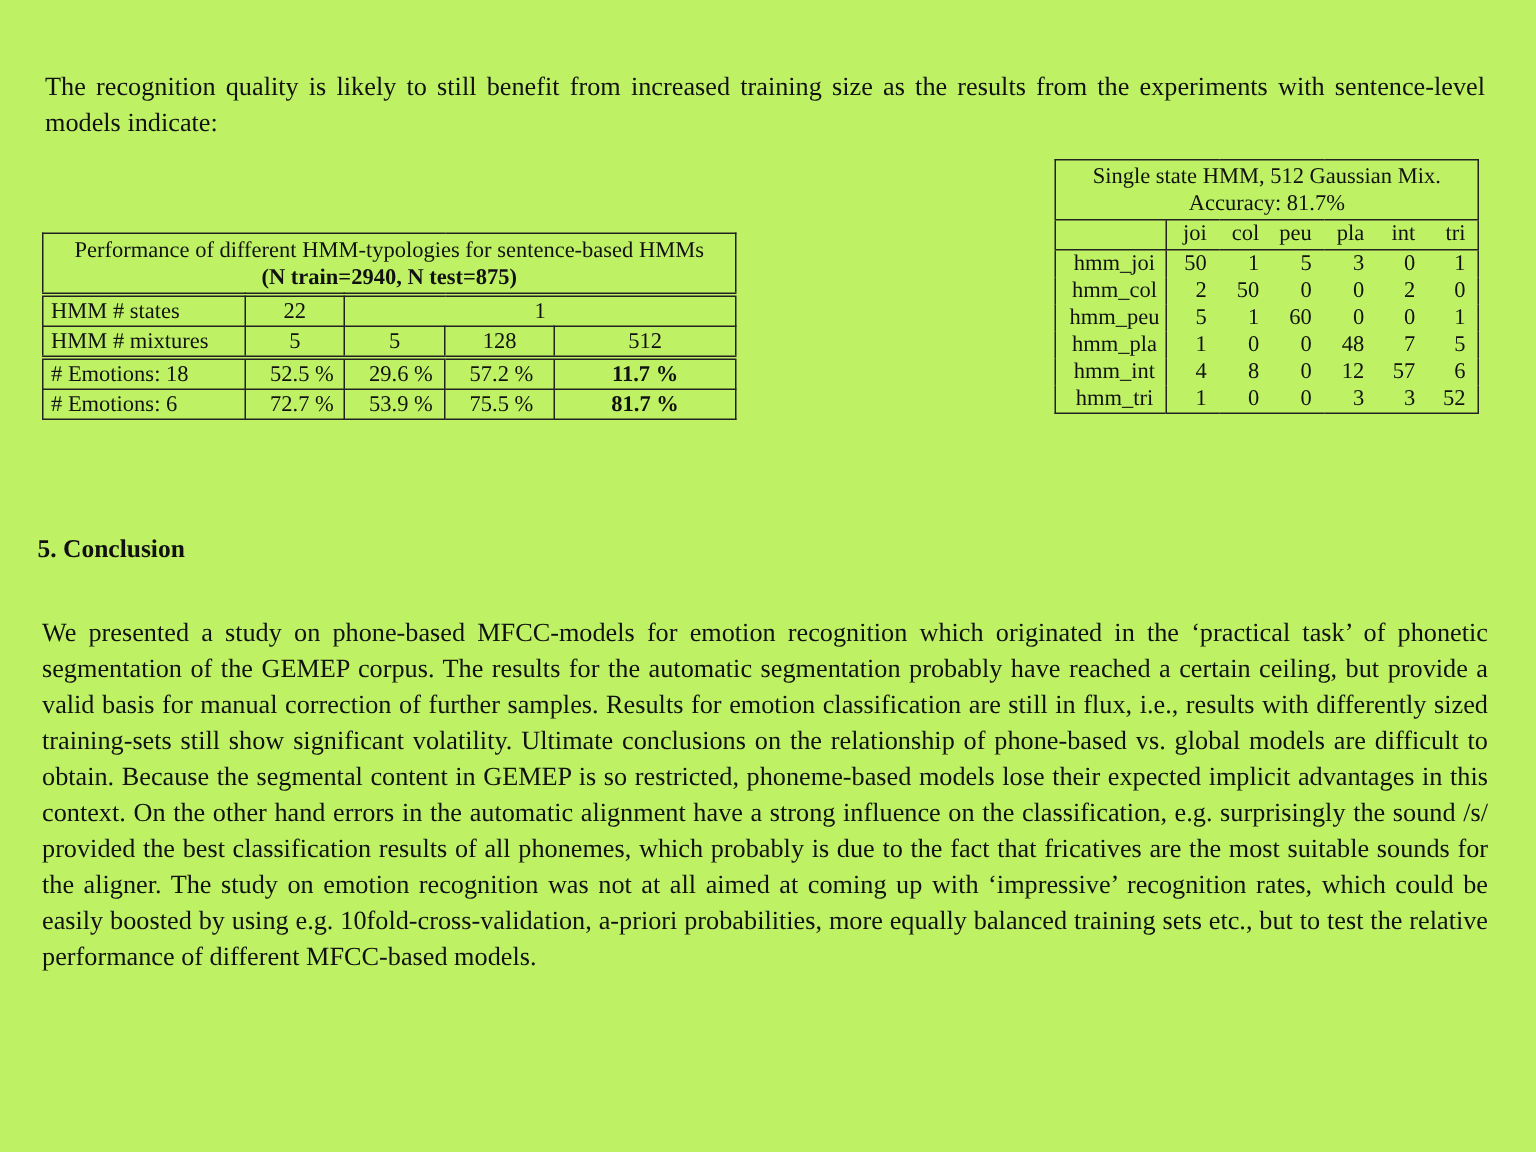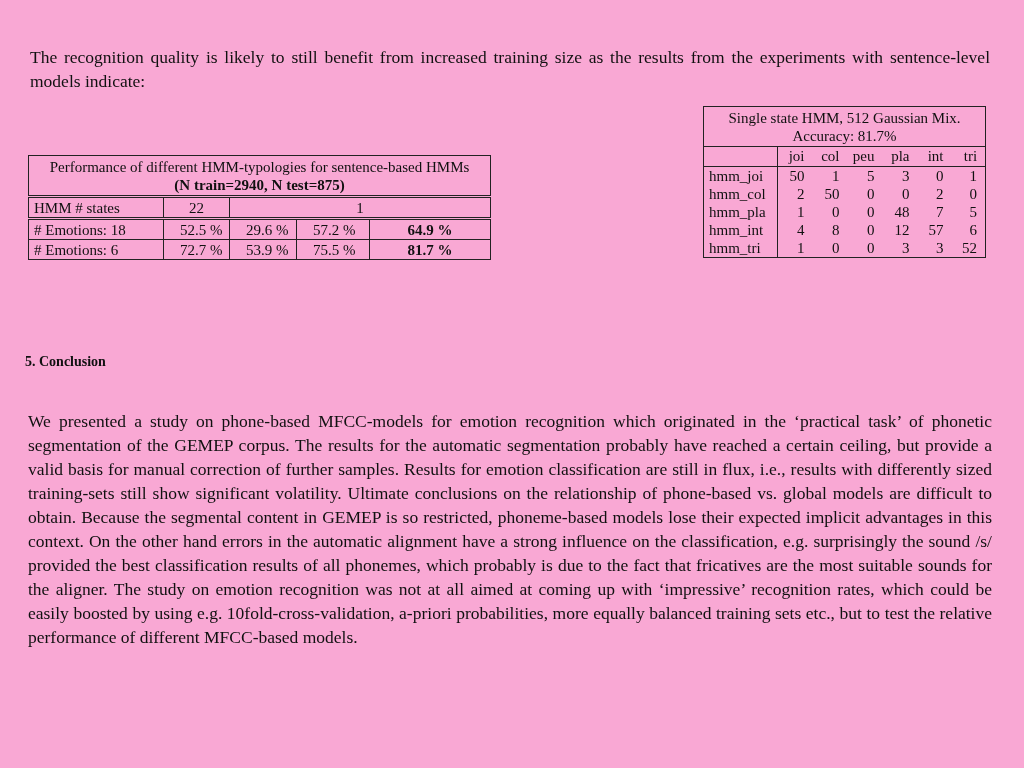--- a/index.html
+++ b/index.html
@@ -6,40 +6,40 @@
     margin: 0;
     padding: 0;
     background: #ffffff;
     font-family: "Liberation Serif", "DejaVu Serif", serif;
     color: #000000;
   }
   #page {
     position: relative;
     width: 1024px;
     height: 768px;
-    background: #f9a8d4;
+    background: #bef264;
     overflow: hidden;
   }
   .para {
     position: absolute;
     text-align: justify;
     font-size: 17.5px;
     line-height: 24px;
     color: #111111;
   }
   #intro-paragraph {
     left: 30px;
     top: 27px;
     width: 960px;
   }
   #conclusion-heading {
     position: absolute;
     left: 25px;
     top: 342px;
-    font-size: 14px;
+    font-size: 17px;
     font-weight: bold;
     color: #111111;
   }
   #conclusion-paragraph {
     left: 28px;
     top: 391px;
     width: 964px;
   }
 
   
@@ -106,21 +106,21 @@
     padding: 1px 2px;
     border-bottom: 1px solid #222222;
   }
   #confusion-table tr.title-row div { line-height: 18px; }
   #confusion-table tr.header-row td {
     border-bottom: 1px solid #222222;
     height: 19px;
   }
   #confusion-table td.lblcol {
     border-right: 1px solid #222222;
-    text-align: left;
+    text-align: center;
     padding: 0 0 0 5px;
   }
 </style>
 </head>
 <body>
 
 <div id="page">
 
   <p id="intro-paragraph" class="para">The recognition quality is likely to still benefit from increased training size as the results from the experiments with sentence-level models indicate:</p>
 
@@ -137,26 +137,33 @@
       <td colspan="5">
         <div>Performance of different HMM-typologies for sentence-based HMMs</div>
         <div class="bold">(N train=2940, N test=875)</div>
       </td>
     </tr>
     <tr>
       <td class="lbl">HMM # states</td>
       <td>22</td>
       <td colspan="3">1</td>
     </tr>
+    <tr>
+      <td class="lbl">HMM # mixtures</td>
+      <td>5</td>
+      <td>5</td>
+      <td>128</td>
+      <td>512</td>
+    </tr>
     <tr class="dbl-sep">
       <td class="lbl"># Emotions: 18</td>
       <td>52.5 %</td>
       <td>29.6 %</td>
       <td>57.2 %</td>
-      <td class="bold">64.9 %</td>
+      <td class="bold">11.7 %</td>
     </tr>
     <tr>
       <td class="lbl"># Emotions: 6</td>
       <td>72.7 %</td>
       <td>53.9 %</td>
       <td>75.5 %</td>
       <td class="bold">81.7 %</td>
     </tr>
   </tbody>
     </table>
@@ -199,20 +206,29 @@
     <tr>
       <td class="lblcol">hmm_col</td>
       <td>2</td>
       <td>50</td>
       <td>0</td>
       <td>0</td>
       <td>2</td>
       <td>0</td>
     </tr>
     <tr>
+      <td class="lblcol">hmm_peu</td>
+      <td>5</td>
+      <td>1</td>
+      <td>60</td>
+      <td>0</td>
+      <td>0</td>
+      <td>1</td>
+    </tr>
+    <tr>
       <td class="lblcol">hmm_pla</td>
       <td>1</td>
       <td>0</td>
       <td>0</td>
       <td>48</td>
       <td>7</td>
       <td>5</td>
     </tr>
     <tr>
       <td class="lblcol">hmm_int</td>

